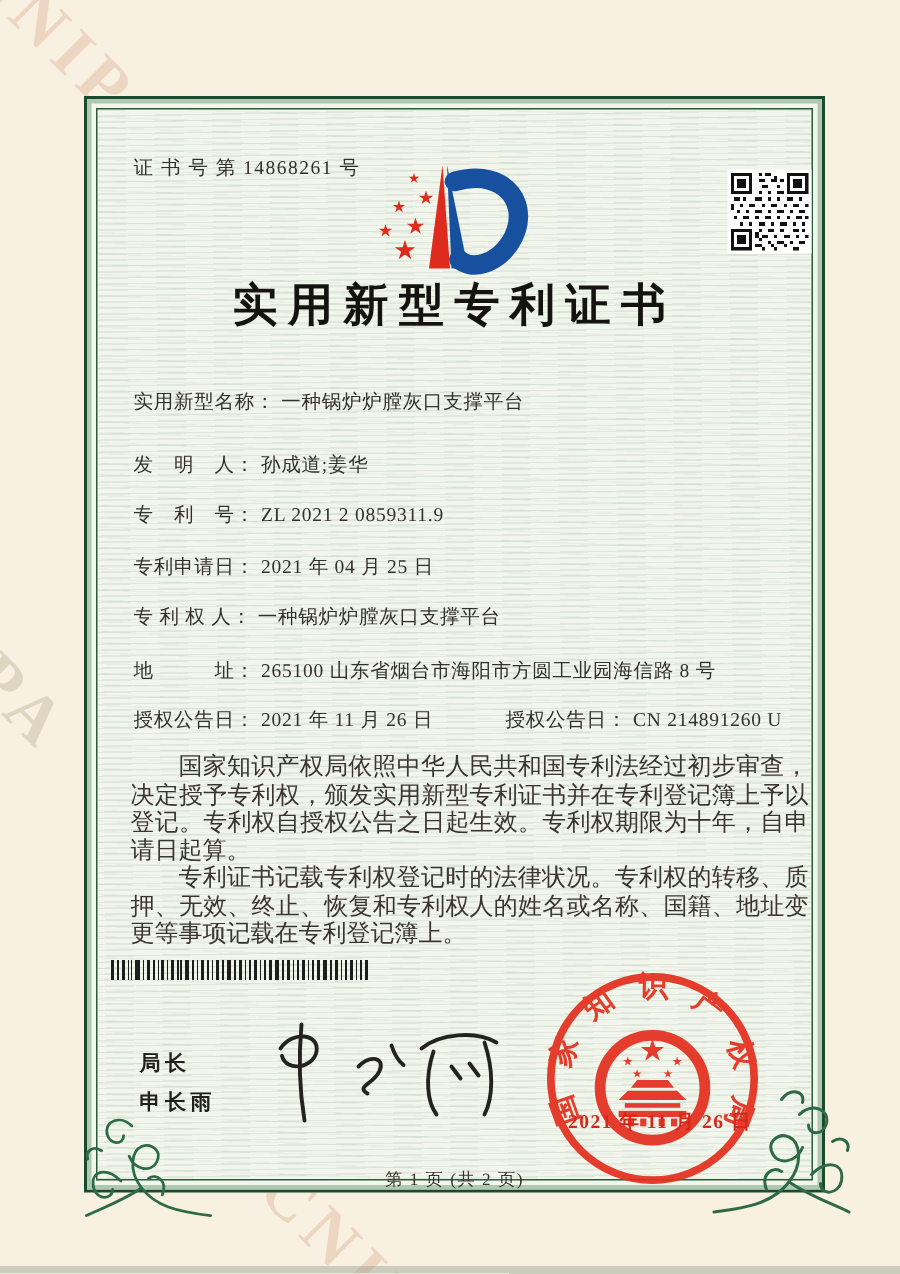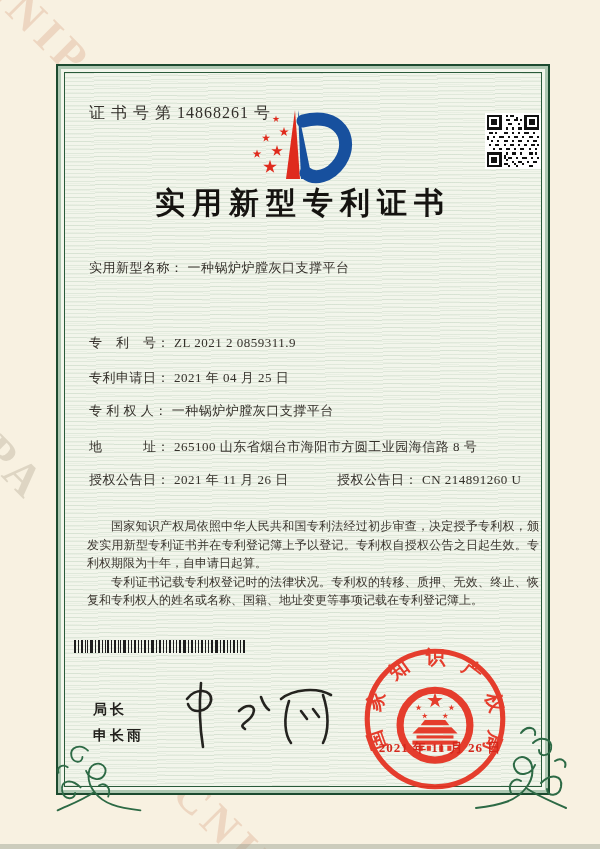--- a/index.html
+++ b/index.html
@@ -33,35 +33,35 @@
     position:absolute;inset:0;border:3px solid #aec8b2;box-sizing:border-box;
   }
   .panel-inner{
     position:absolute;inset:3px;border:1px solid #2a5a3a;box-sizing:border-box;
     background:
       repeating-linear-gradient(179deg, rgba(125,165,130,.16) 0 1px, rgba(0,0,0,0) 1px 4px),
       repeating-linear-gradient(2deg, rgba(125,165,130,.08) 0 1px, rgba(0,0,0,0) 1px 7px),
       #f2f5eb;
   }
   .cert-no{
-    position:absolute;left:24px;top:30px;font-size:16px;letter-spacing:1px;color:#33302b;
+    position:absolute;left:24px;top:30px;font-size:13px;letter-spacing:1px;color:#33302b;
   }
   .logo{position:absolute;left:50%;top:32px;transform:translateX(-50%);}
   .qr{position:absolute;left:420px;top:40px;width:56px;height:56px;background:#fff;padding:2px;box-sizing:border-box;}
   .title{
     position:absolute;left:0;top:110px;width:100%;text-align:center;
     font-size:30px;font-weight:700;letter-spacing:7px;color:#151310;
   }
   .field-row{position:absolute;left:24px;font-size:13px;color:#34302a;white-space:nowrap;}
   .field-label{letter-spacing:.5px;}
   .field-value{margin-left:4px;letter-spacing:.5px;}
   .field-group2{position:absolute;left:248px;top:0;}
   .paras{
     position:absolute;left:22px;top:430px;width:452px;
-    font-size:12px;line-height:18.5px;color:#3a352e;text-align:justify;margin-top:14px;
+    font-size:16px;line-height:18.5px;color:#3a352e;text-align:justify;
   }
   .paras p{margin:0;text-indent:2em;}
   .barcode{position:absolute;left:9px;top:567px;width:172px;height:14px;}
   .officer{position:absolute;left:28px;top:624px;font-size:14px;color:#23211d;font-weight:600;letter-spacing:3px;line-height:26px;}
   .signature{position:absolute;left:108px;top:604px;}
   .seal{position:absolute;left:294px;top:570px;opacity:.93;}
   .seal-date{
     position:absolute;left:300px;top:666px;width:150px;text-align:center;
     font-size:13px;font-weight:700;color:#d5281c;letter-spacing:1px;white-space:nowrap;
   }
@@ -131,20 +131,23 @@
                 <rect x="2" y="20" width="3" height="3"></rect>
             <path d="M9 0h1v1h-1zM11 0h2v1h-2zM14 1h1v2h-1zM9 2h2v1h-2zM13 2h1v1h-1zM16 2h1v1h-1zM10 4h2v1h-2zM15 4h1v1h-1zM9 6h1v1h-1zM12 6h1v1h-1zM15 6h2v1h-2zM1 8h2v1h-2zM4 8h1v1h-1zM8 8h2v1h-2zM12 8h1v1h-1zM15 8h1v1h-1zM18 8h2v1h-2zM22 8h1v1h-1zM0 10h1v2h-1zM3 10h1v1h-1zM6 10h2v1h-2zM10 10h1v1h-1zM13 10h2v1h-2zM17 10h1v1h-1zM20 10h2v1h-2zM24 10h1v1h-1zM2 12h1v1h-1zM5 12h1v1h-1zM8 12h2v1h-2zM12 12h1v1h-1zM15 12h2v1h-2zM19 12h1v1h-1zM22 12h2v1h-2zM1 14h1v1h-1zM4 14h2v1h-2zM8 14h1v1h-1zM11 14h2v1h-2zM15 14h1v1h-1zM18 14h1v1h-1zM21 14h2v1h-2zM24 14h1v1h-1zM3 16h1v1h-1zM6 16h1v1h-1zM9 16h2v1h-2zM13 16h1v1h-1zM16 16h2v1h-2zM20 16h1v1h-1zM23 16h1v1h-1zM9 18h1v1h-1zM12 18h2v1h-2zM16 18h1v1h-1zM20 18h2v1h-2zM23 18h1v1h-1zM8 19h1v2h-1zM10 20h2v1h-2zM14 20h1v1h-1zM17 20h2v1h-2zM21 20h1v1h-1zM24 20h1v1h-1zM9 21h1v1h-1zM12 22h1v1h-1zM15 22h2v1h-2zM19 22h1v1h-1zM22 22h2v1h-2zM8 23h2v1h-2zM13 23h1v1h-1zM17 23h1v1h-1zM20 24h2v1h-2zM10 24h1v1h-1zM14 24h1v1h-1z"></path>
           </g>
         </svg>
       </div>
 
       <div class="title">实用新型专利证书</div>
 
       <div class="field-row" style="top:186px;">
         <span class="field-label">实用新型名称：</span><span class="field-value">一种锅炉炉膛灰口支撑平台</span>
+      </div>
+      <div class="field-row" style="top:228px;">
+        <span class="field-label">发　明　人：</span><span class="field-value">孙成道;姜华</span>
       </div>
       <div class="field-row" style="top:261px;text-align:right;">
         <span class="field-label">专　利　号：</span><span class="field-value">ZL 2021 2 0859311.9</span>
       </div>
       <div class="field-row" style="top:296px;">
         <span class="field-label">专利申请日：</span><span class="field-value">2021 年 04 月 25 日</span>
       </div>
       <div class="field-row" style="top:329px;">
         <span class="field-label">专 利 权 人：</span><span class="field-value">一种锅炉炉膛灰口支撑平台</span>
       </div>
@@ -212,20 +215,21 @@
             <rect x="52" y="95" width="44" height="4"></rect>
             <rect x="58" y="100" width="4" height="5"></rect>
                 <rect x="66" y="100" width="4" height="5"></rect>
                 <rect x="78" y="100" width="4" height="5"></rect>
                 <rect x="86" y="100" width="4" height="5"></rect>
           </g>
         </svg>
       </div>
       <div class="seal-date">2021 年 11 月 26 日</div>
 
+      <div class="page-info">第 1 页 (共 2 页)</div>
 
       <div class="corner bl">
         <svg width="92" height="92" viewBox="0 0 100 100">
           <g stroke="#2d6a45" stroke-width="2" fill="none" stroke-linecap="round">
             <path d="M5,95 C30,92 45,88 55,75 C65,62 62,48 55,45 C48,42 40,48 44,56 C48,64 60,62 64,52"></path>
             <path d="M62,30 C70,22 82,26 80,36 C78,44 68,44 68,37"></path>
             <path d="M70,70 C80,60 92,62 90,74 C88,84 76,84 76,76"></path>
             <path d="M40,80 C36,70 44,64 50,68"></path>
             <path d="M55,75 C70,85 85,90 95,95"></path>
             <path d="M84,48 C90,44 96,48 94,54"></path>

